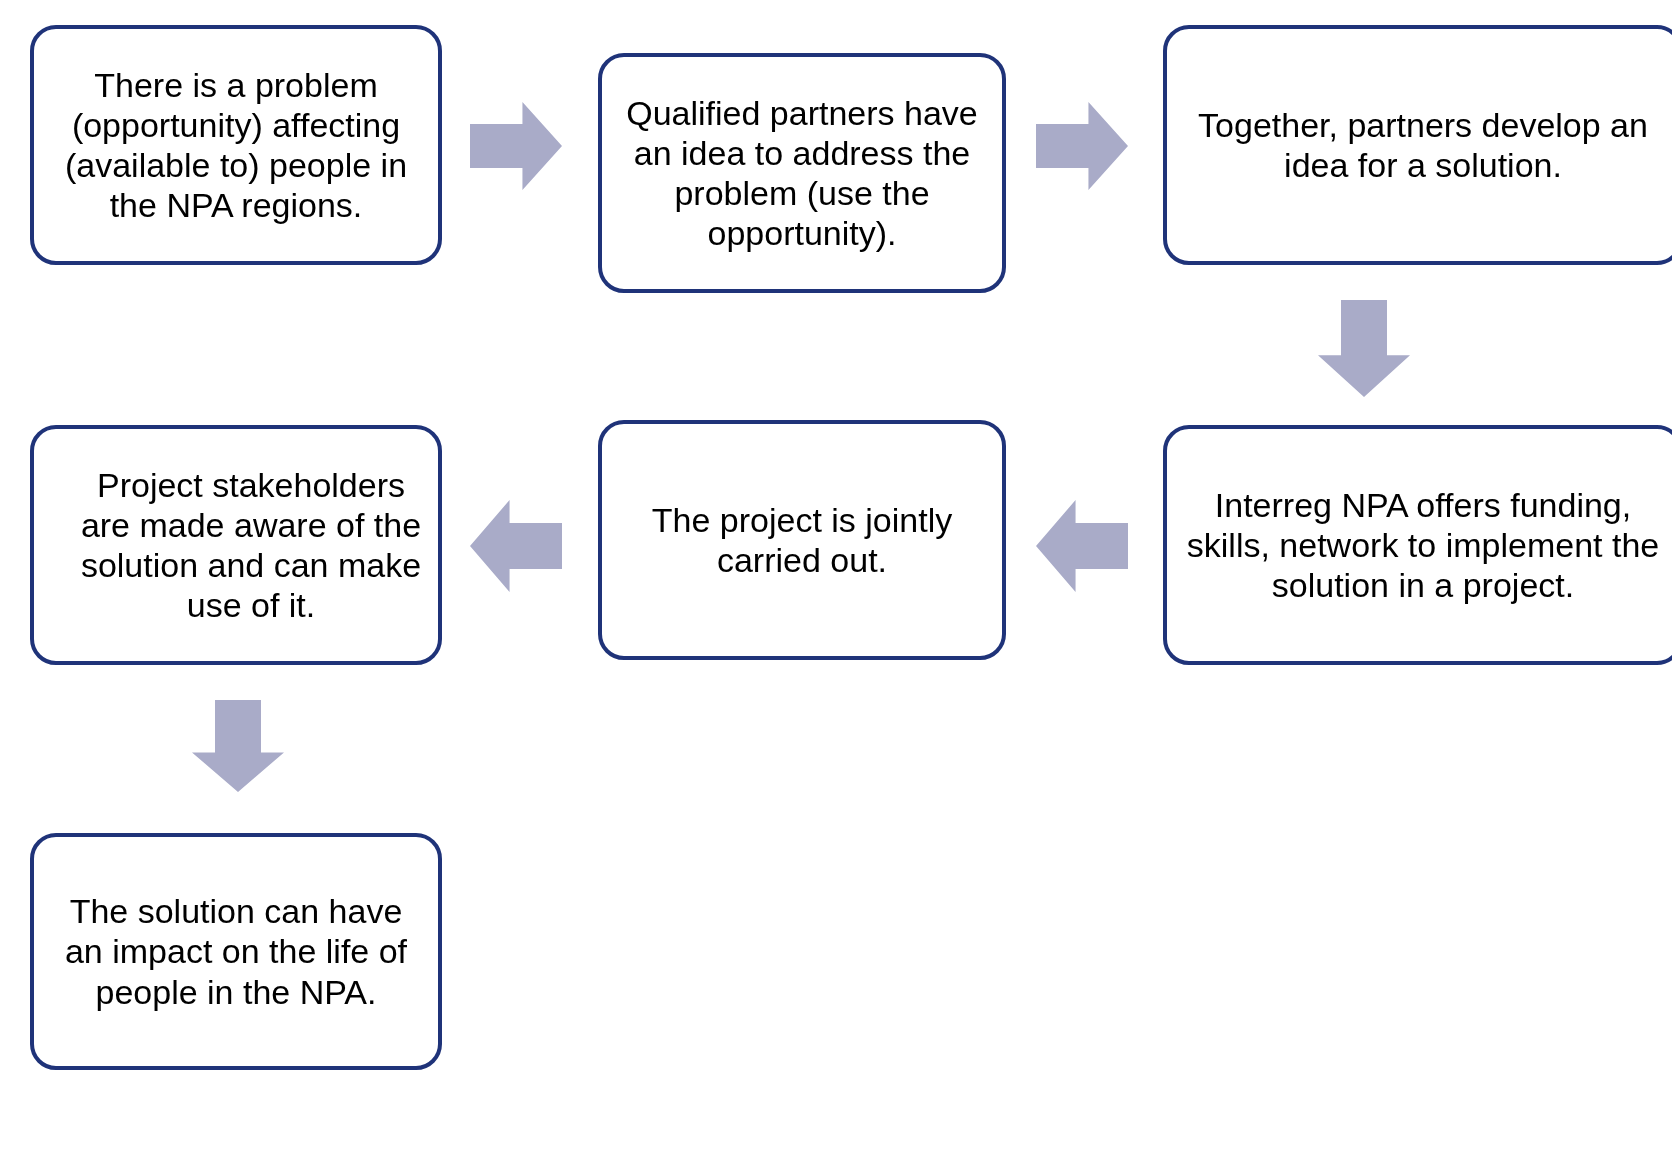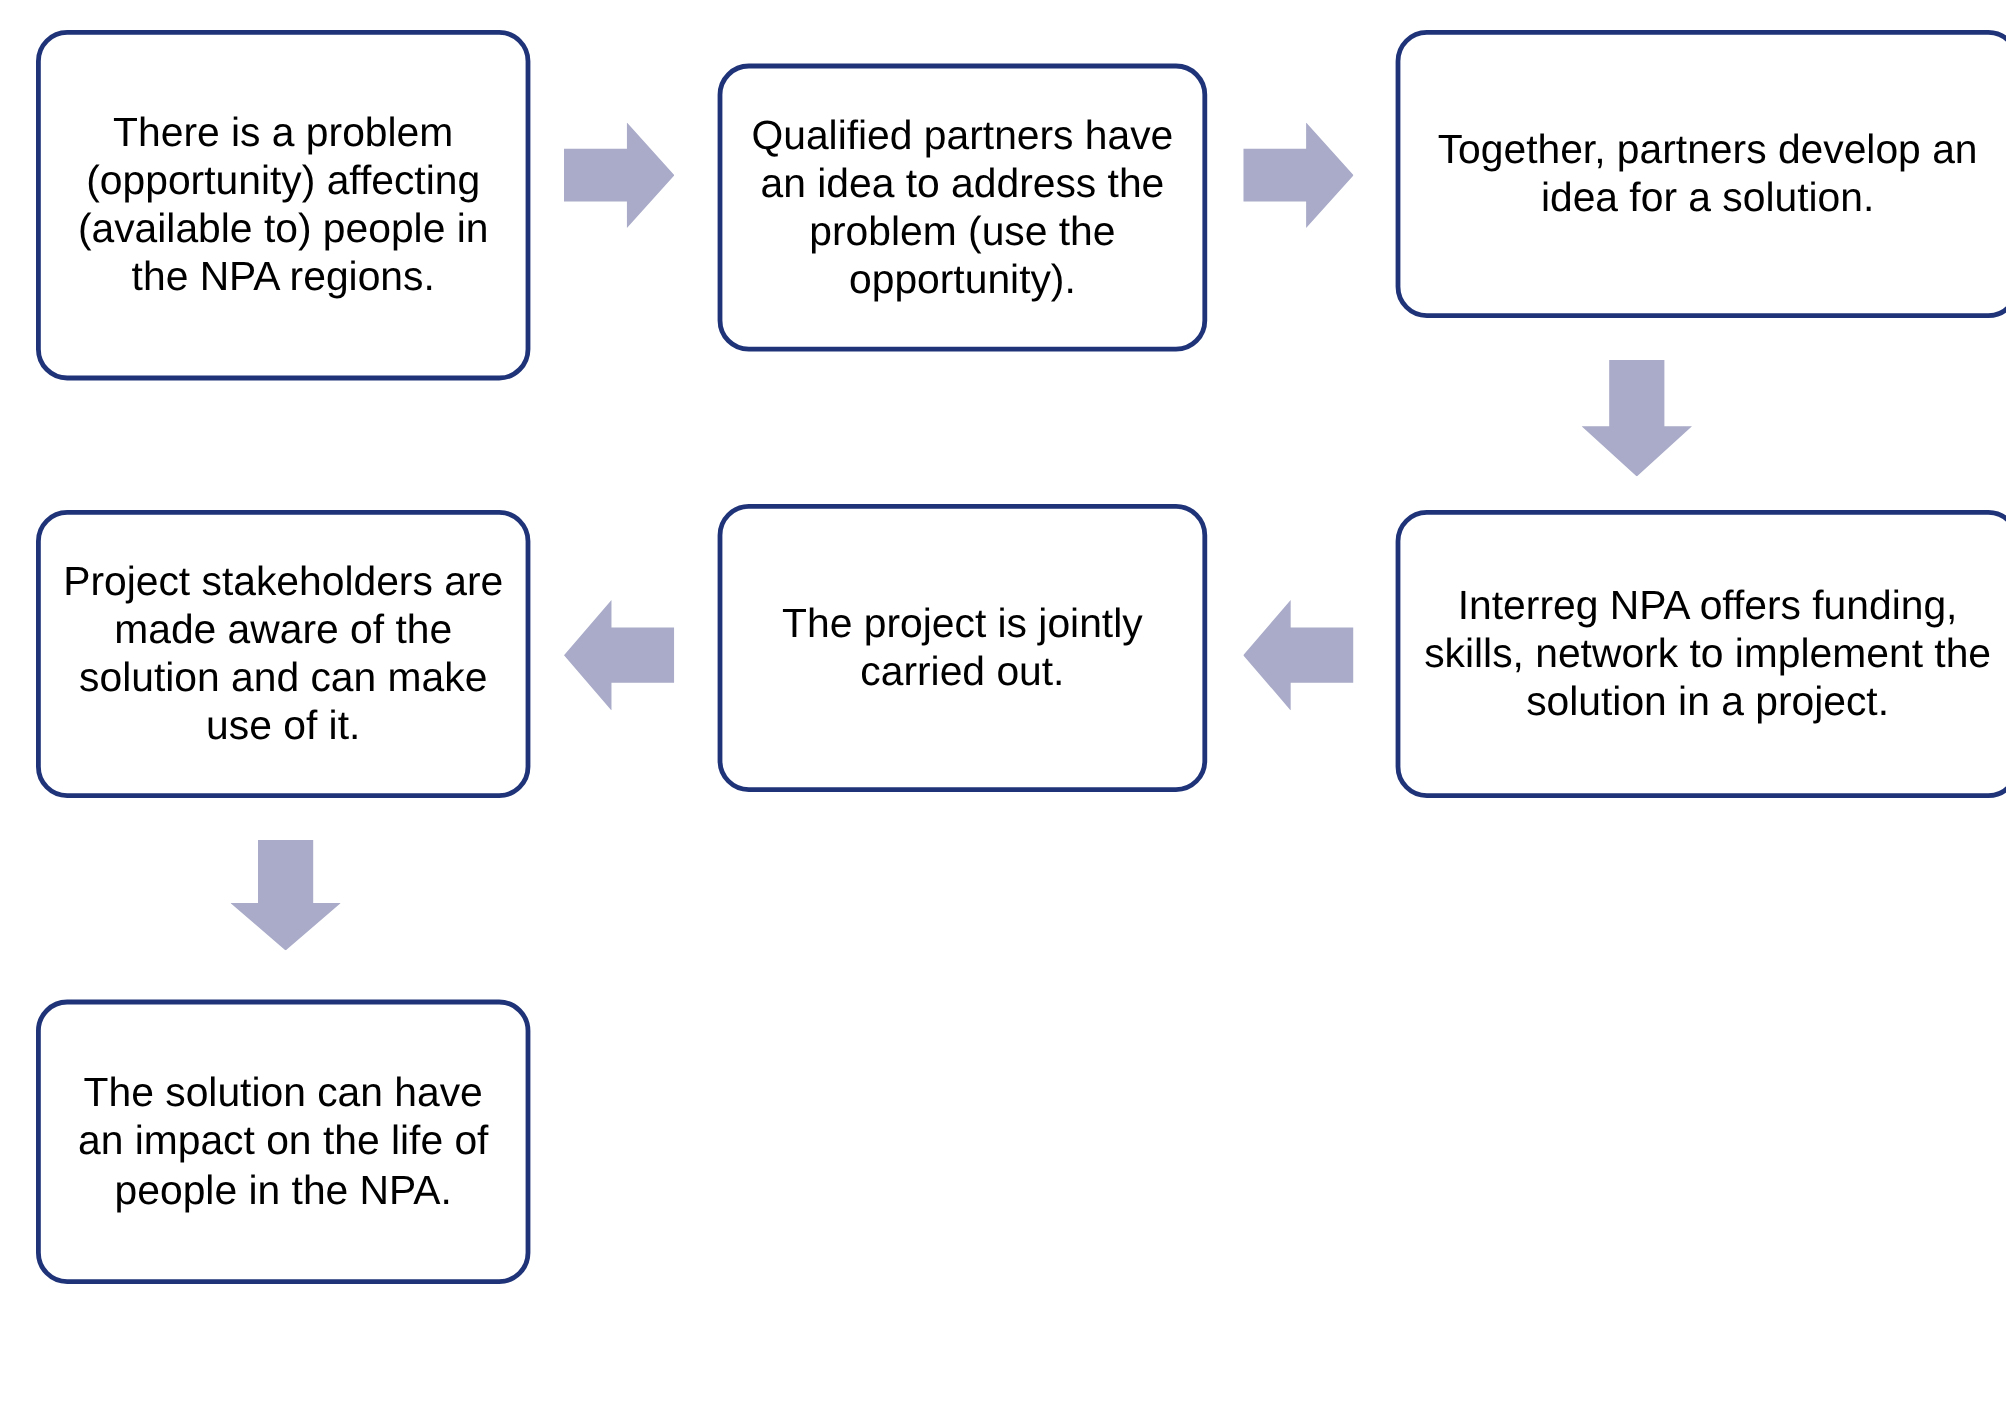--- a/index.html
+++ b/index.html
@@ -41,26 +41,26 @@
     clip-path: polygon(0% 25%, 57% 25%, 57% 0%, 100% 50%, 57% 100%, 57% 75%, 0% 75%);
   }
   .arrow-left {
     clip-path: polygon(100% 25%, 43% 25%, 43% 0%, 0% 50%, 43% 100%, 43% 75%, 100% 75%);
   }
   .arrow-down {
     clip-path: polygon(25% 0%, 75% 0%, 75% 57%, 100% 57%, 50% 100%, 0% 57%, 25% 57%);
   }
 
   
-  #node-problem   { left: 30px;   top: 25px;  width: 412px; height: 292px; }
+  #node-problem   { left: 30px;   top: 25px;  width: 412px; height: 240px; }
   #node-idea      { left: 598px;  top: 25px;  width: 408px; height: 240px; margin-top: 28px; }
   #node-develop   { left: 1163px; top: 25px;  width: 520px; height: 240px; }
 
   
-  #node-stakeholders { left: 30px;   top: 425px; width: 412px; height: 240px; }
+  #node-stakeholders { left: 30px;   top: 425px; width: 412px; height: 240px; padding-left: 44px; }
   #node-carried      { left: 598px;  top: 420px; width: 408px; height: 240px; }
   #node-interreg     { left: 1163px; top: 425px; width: 520px; height: 240px; }
 
   
   #node-impact    { left: 30px;  top: 833px; width: 412px; height: 237px; }
 
   
   #arrow-1 { left: 470px;  top: 102px; width: 92px;  height: 88px; }
   #arrow-2 { left: 1036px; top: 102px; width: 92px;  height: 88px; }
   #arrow-3 { left: 1318px; top: 300px; width: 92px;  height: 97px; }

